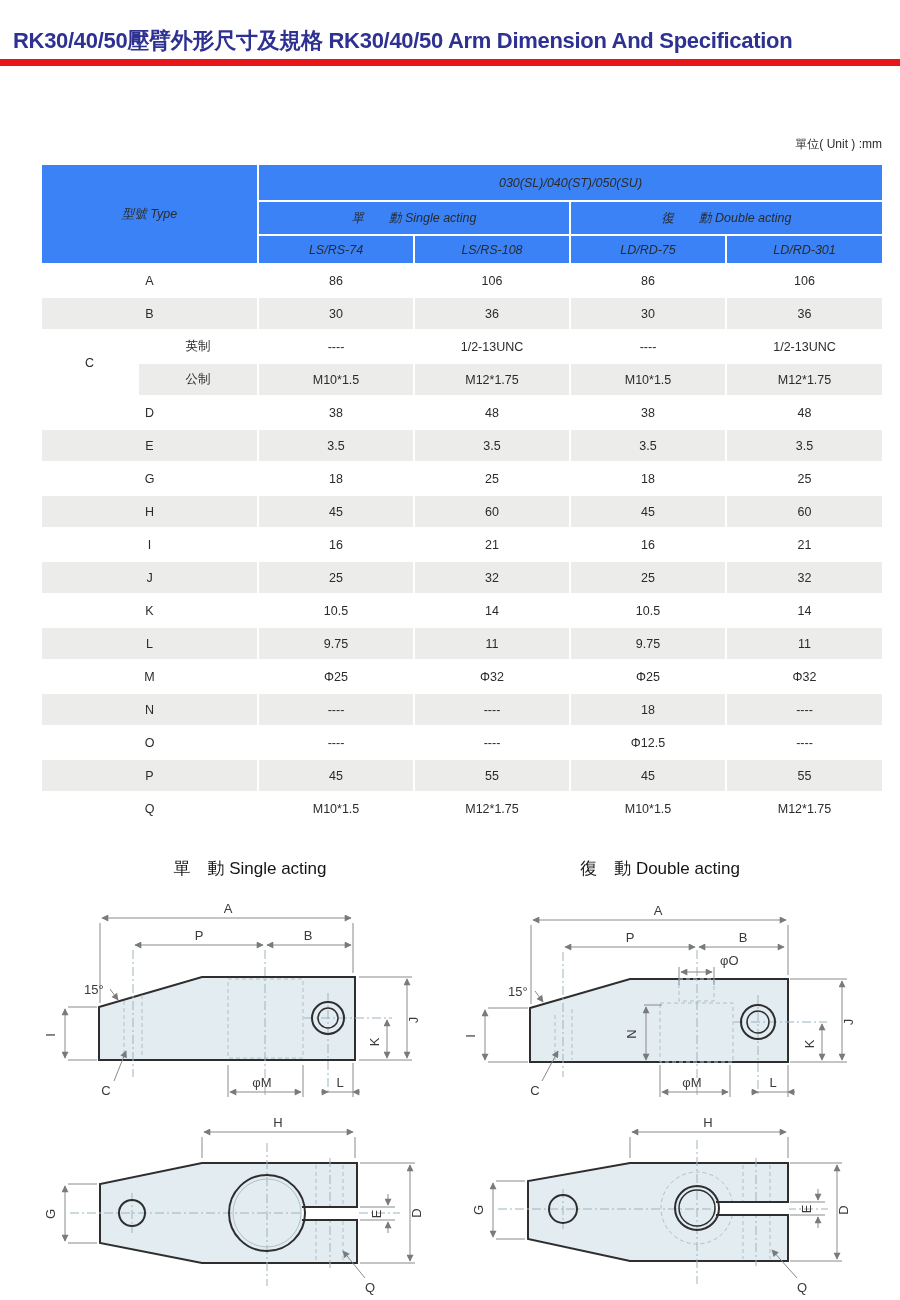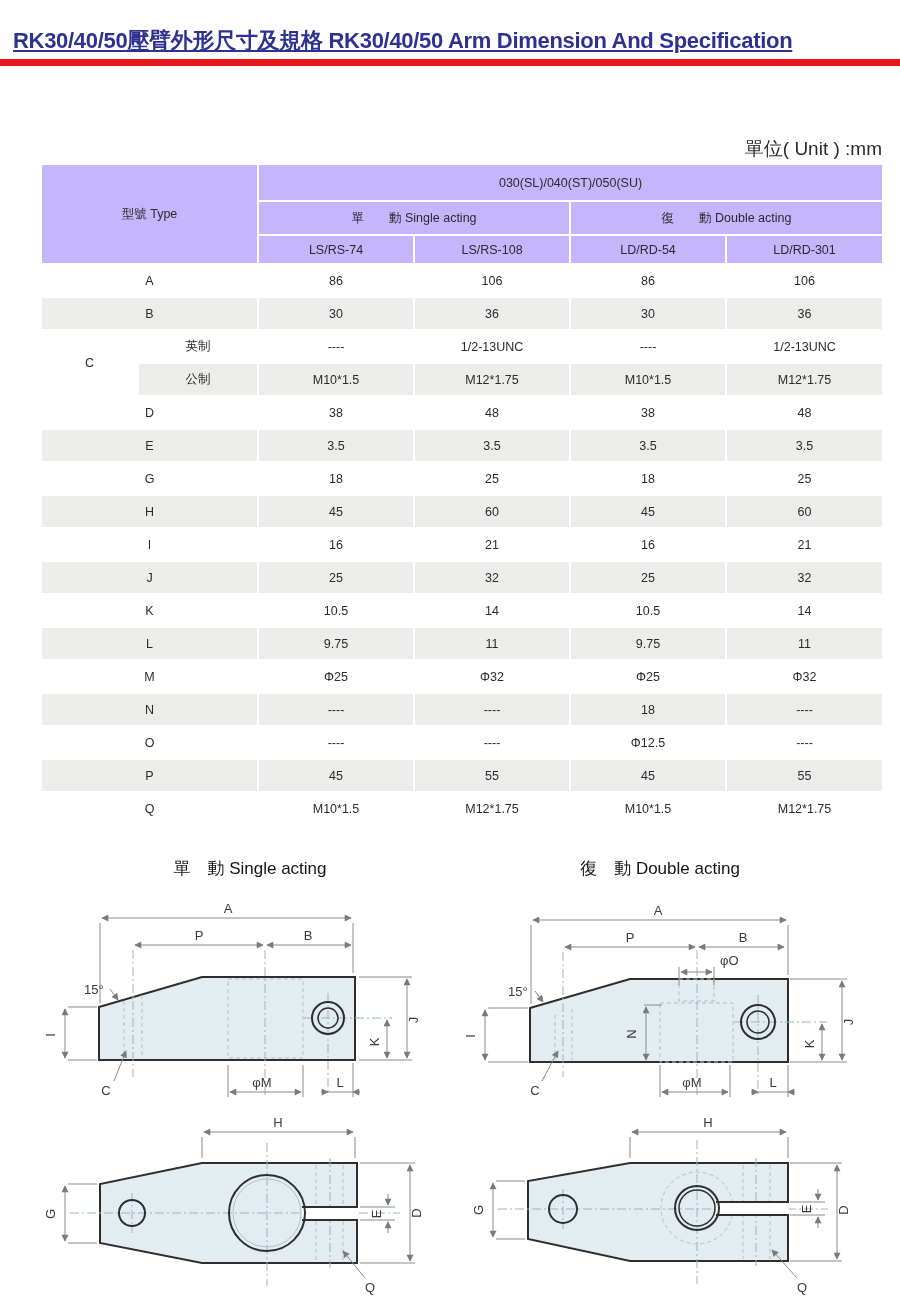--- a/index.html
+++ b/index.html
@@ -3,34 +3,34 @@
 <meta charset="utf-8">
 <style>
   * { margin:0; padding:0; box-sizing:border-box; }
   html,body { background:#fff; }
   body {
     width:900px; height:1300px; position:relative; overflow:hidden;
     font-family:"Liberation Sans", sans-serif; color:#2b2b2b;
   }
   .page-title {
     position:absolute; top:26px; left:13px; white-space:nowrap;
-    font-size:22px; font-weight:bold; color:#2e3192; letter-spacing:-0.3px;text-decoration:underline;
+    font-size:22px; font-weight:bold; color:#2e3192; letter-spacing:-0.3px;
   }
   .red-bar { position:absolute; top:59px; left:0; width:900px; height:7px; background:#e8151b; }
-  .unit-label { position:absolute; top:136px; right:18px; font-size:19px; color:#2b2b2b; }
+  .unit-label { position:absolute; top:136px; right:18px; font-size:12px; color:#2b2b2b; }
 
   table.spec {
     position:absolute; top:163px; left:40px; width:842px;
     border-collapse:collapse; table-layout:fixed; font-size:12.5px;
   }
   table.spec th, table.spec td {
     border:2px solid #fff; text-align:center; vertical-align:middle;
     font-weight:normal; padding:0;
   }
-  table.spec thead th { background:#c4b5fd; }
+  table.spec thead th { background:#3b82f6;font-style:italic; }
   tr.h1 { height:37px; } tr.h2 { height:34px; } tr.h3 { height:29px; }
   table.spec tbody tr { height:33px; }
   table.spec tbody tr:nth-child(odd) td { background:#ffffff; }
   table.spec tbody tr:nth-child(even) td { background:#ececea; }
   table.spec tbody td.c-span { background:#ffffff !important; }
 
   .sec-heading {
     position:absolute; top:857px; font-size:17px; color:#141414; text-align:center;
   }
   .sec-heading.left { left:40px; width:420px; }
@@ -74,21 +74,21 @@
       <th colspan="2" rowspan="3">型號  Type</th>
       <th colspan="4">030(SL)/040(ST)/050(SU)</th>
     </tr>
     <tr class="h2">
       <th colspan="2">單　　動  Single acting</th>
       <th colspan="2">復　　動  Double acting</th>
     </tr>
     <tr class="h3">
       <th>LS/RS-74</th>
       <th>LS/RS-108</th>
-      <th>LD/RD-54</th>
+      <th>LD/RD-75</th>
       <th>LD/RD-301</th>
     </tr>
   </thead>
   <tbody>
       <tr>
         <td colspan="2">A</td>
         <td>86</td>
         <td>106</td>
         <td>86</td>
         <td>106</td>

